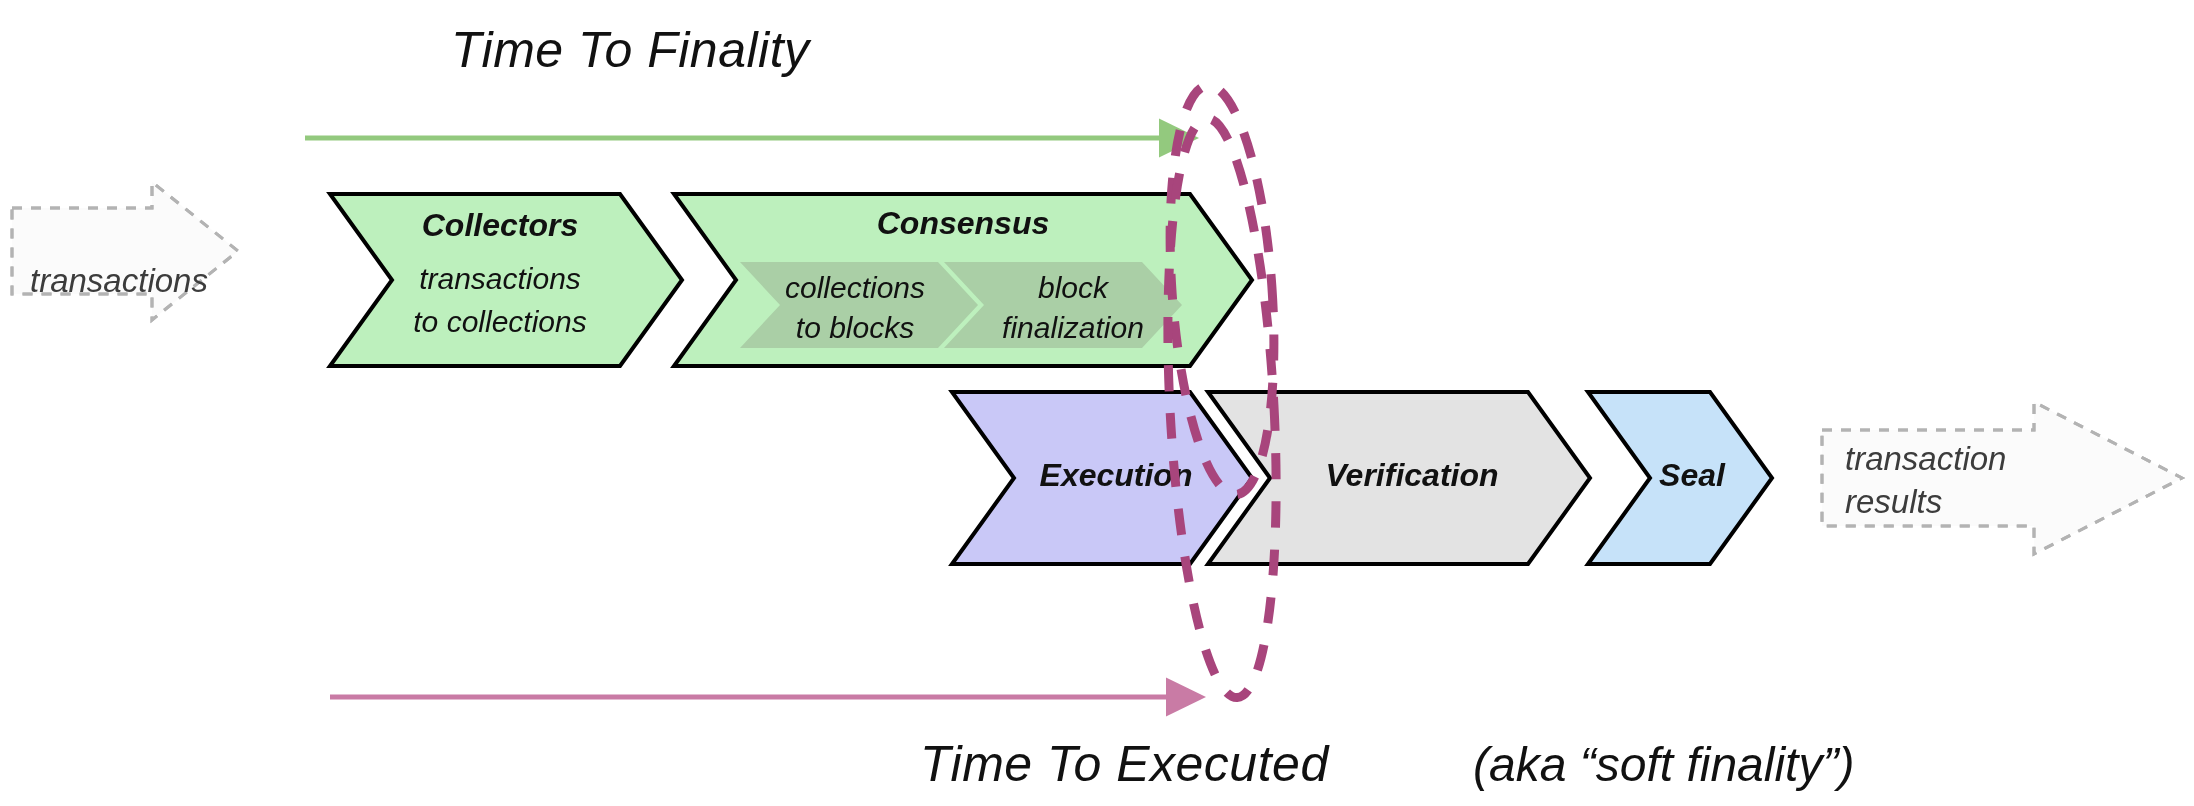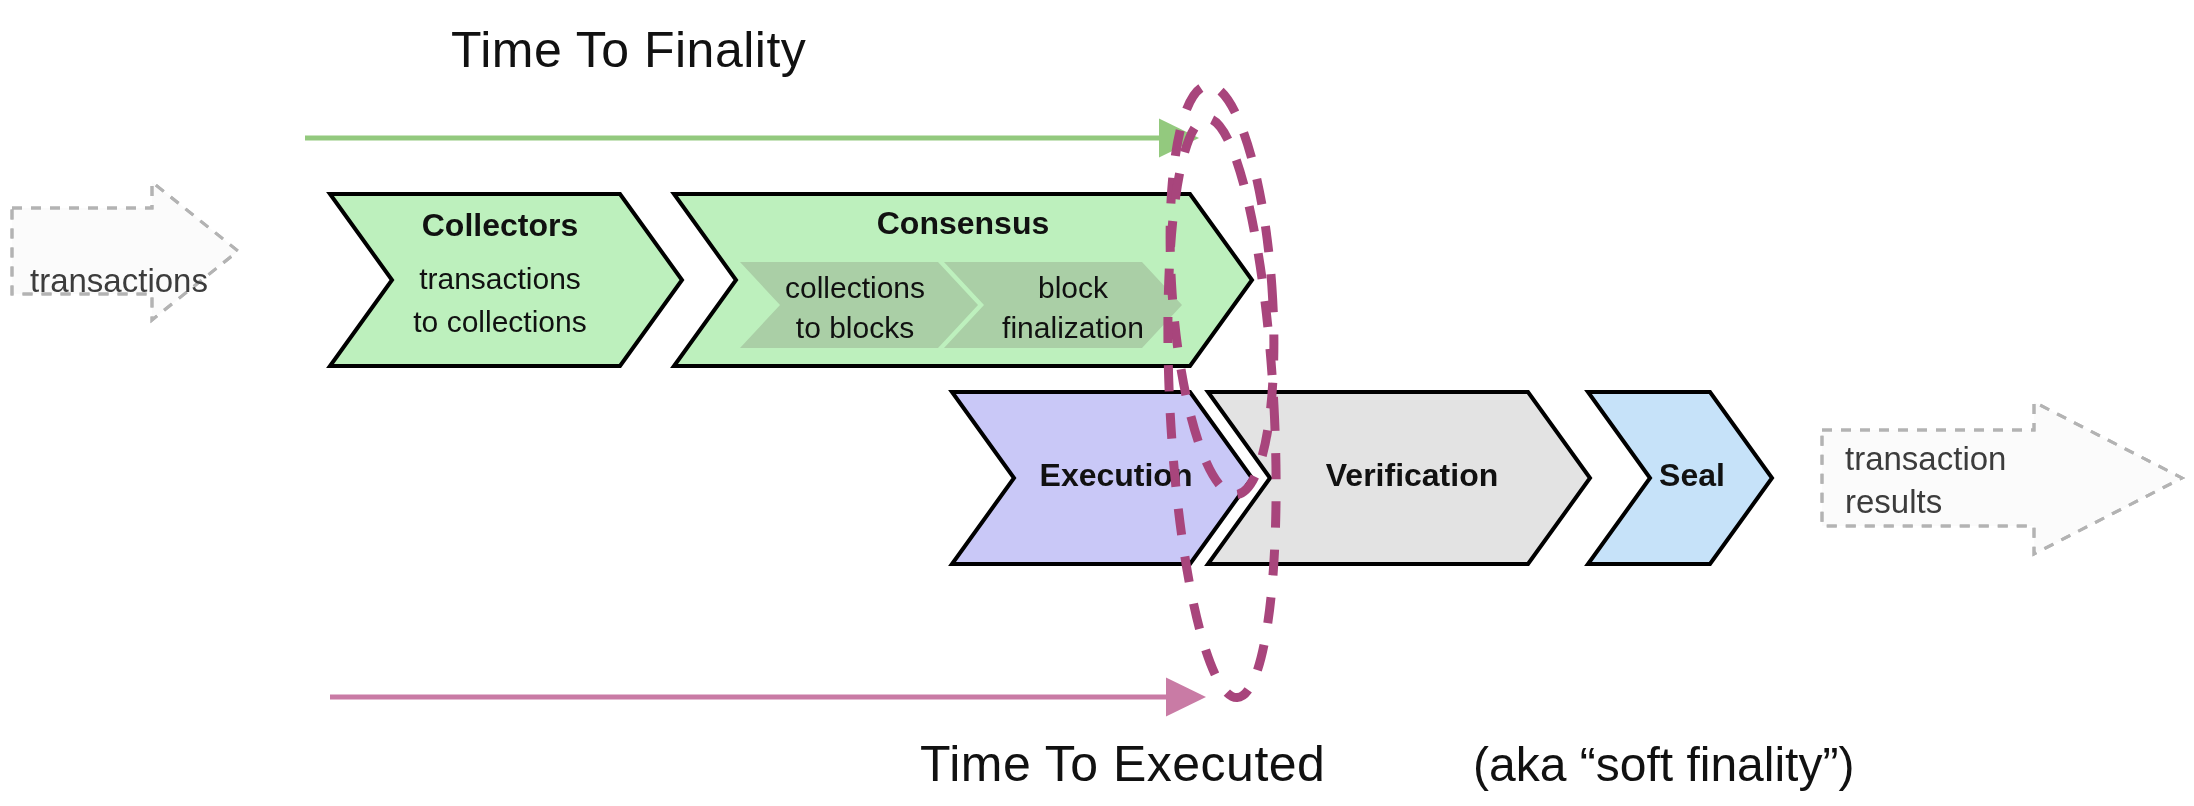--- a/index.html
+++ b/index.html
@@ -12,20 +12,21 @@
     width: 2194px;
     height: 806px;
     overflow: hidden;
     font-family: "Liberation Sans", sans-serif;
   }
   #stage {
     position: relative;
     width: 2194px;
     height: 806px;
     background: #ffffff;
+    font-style: italic;
   }
   svg#diagram {
     display: block;
     width: 2194px;
     height: 806px;
   }
   .shape-outline {
     stroke: #000000;
     stroke-width: 4;
     stroke-linejoin: miter;

